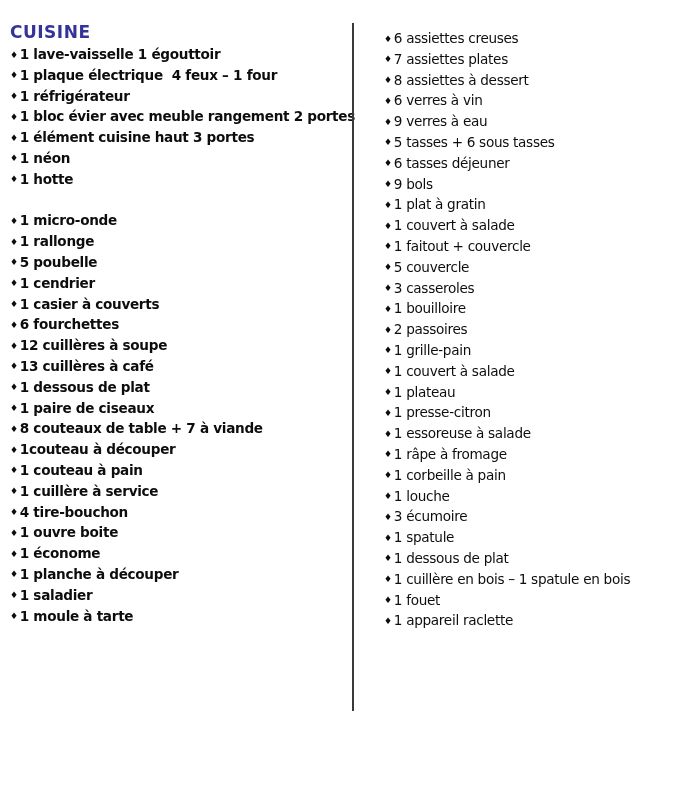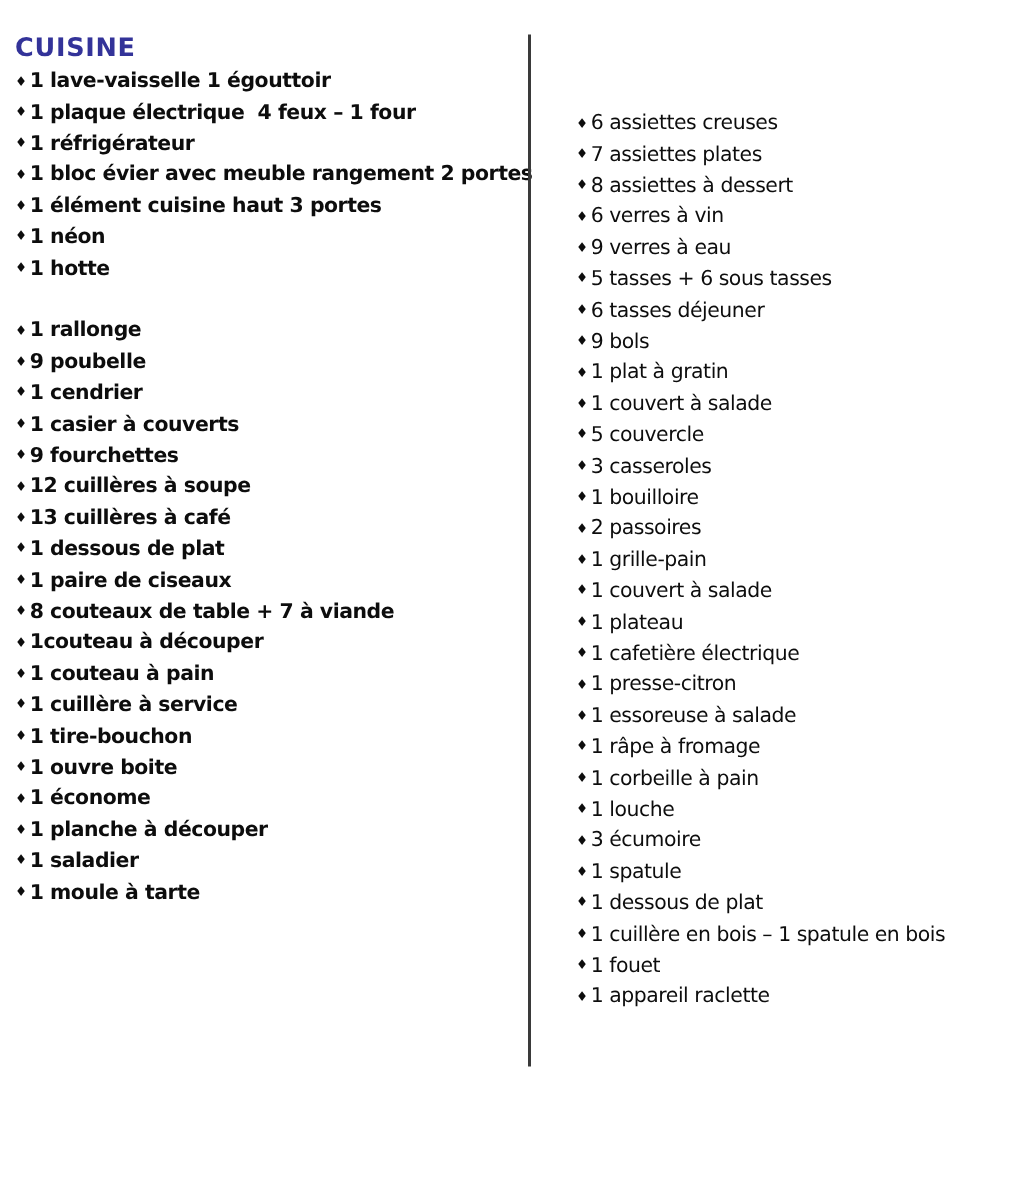--- a/index.html
+++ b/index.html
@@ -29,21 +29,21 @@
     color: var(--title-color);
     line-height: 22px;
   }
   .col {
     position: absolute;
     color: var(--text-color);
     font-size: 13.6px;
     letter-spacing: -0.3px;
   }
   .col-left  { left: 10px;  top: 44px; width: 340px; font-weight: bold; }
-  .col-right { left: 384px; top: 28px; width: 300px; margin-top: 44px; }
+  .col-right { left: 384px; top: 28px; width: 300px; }
   .row {
     height: 20.8px;
     line-height: 20.8px;
     white-space: nowrap;
   }
   .row.spacer { }
   .bullet {
     display: inline-block;
     font-size: 9px;
     vertical-align: 1.5px;
@@ -65,60 +65,61 @@
   <h1 class="title">CUISINE</h1>
   <div class="col col-left" id="col-left">
       <div class="row"><span class="bullet">♦</span><span class="itext">1 lave-vaisselle 1 égouttoir</span></div>
       <div class="row"><span class="bullet">♦</span><span class="itext">1 plaque électrique  4 feux – 1 four</span></div>
       <div class="row"><span class="bullet">♦</span><span class="itext">1 réfrigérateur</span></div>
       <div class="row"><span class="bullet">♦</span><span class="itext">1 bloc évier avec meuble rangement 2 portes</span></div>
       <div class="row"><span class="bullet">♦</span><span class="itext">1 élément cuisine haut 3 portes</span></div>
       <div class="row"><span class="bullet">♦</span><span class="itext">1 néon</span></div>
       <div class="row"><span class="bullet">♦</span><span class="itext">1 hotte</span></div>
       <div class="row spacer"></div>
+      <div class="row"><span class="bullet">♦</span><span class="itext">1 micro-onde</span></div>
       <div class="row"><span class="bullet">♦</span><span class="itext">1 rallonge</span></div>
-      <div class="row"><span class="bullet">♦</span><span class="itext">9 poubelle</span></div>
+      <div class="row"><span class="bullet">♦</span><span class="itext">5 poubelle</span></div>
       <div class="row"><span class="bullet">♦</span><span class="itext">1 cendrier</span></div>
       <div class="row"><span class="bullet">♦</span><span class="itext">1 casier à couverts</span></div>
-      <div class="row"><span class="bullet">♦</span><span class="itext">9 fourchettes</span></div>
+      <div class="row"><span class="bullet">♦</span><span class="itext">6 fourchettes</span></div>
       <div class="row"><span class="bullet">♦</span><span class="itext">12 cuillères à soupe</span></div>
       <div class="row"><span class="bullet">♦</span><span class="itext">13 cuillères à café</span></div>
       <div class="row"><span class="bullet">♦</span><span class="itext">1 dessous de plat</span></div>
       <div class="row"><span class="bullet">♦</span><span class="itext">1 paire de ciseaux</span></div>
       <div class="row"><span class="bullet">♦</span><span class="itext">8 couteaux de table + 7 à viande</span></div>
       <div class="row"><span class="bullet">♦</span><span class="itext">1couteau à découper</span></div>
       <div class="row"><span class="bullet">♦</span><span class="itext">1 couteau à pain</span></div>
       <div class="row"><span class="bullet">♦</span><span class="itext">1 cuillère à service</span></div>
-      <div class="row"><span class="bullet">♦</span><span class="itext">1 tire-bouchon</span></div>
+      <div class="row"><span class="bullet">♦</span><span class="itext">4 tire-bouchon</span></div>
       <div class="row"><span class="bullet">♦</span><span class="itext">1 ouvre boite</span></div>
       <div class="row"><span class="bullet">♦</span><span class="itext">1 économe</span></div>
       <div class="row"><span class="bullet">♦</span><span class="itext">1 planche à découper</span></div>
       <div class="row"><span class="bullet">♦</span><span class="itext">1 saladier</span></div>
       <div class="row"><span class="bullet">♦</span><span class="itext">1 moule à tarte</span></div>
     </div>
   <div class="divider"></div>
   <div class="col col-right" id="col-right">
       <div class="row"><span class="bullet">♦</span><span class="itext">6 assiettes creuses</span></div>
       <div class="row"><span class="bullet">♦</span><span class="itext">7 assiettes plates</span></div>
       <div class="row"><span class="bullet">♦</span><span class="itext">8 assiettes à dessert</span></div>
       <div class="row"><span class="bullet">♦</span><span class="itext">6 verres à vin</span></div>
       <div class="row"><span class="bullet">♦</span><span class="itext">9 verres à eau</span></div>
       <div class="row"><span class="bullet">♦</span><span class="itext">5 tasses + 6 sous tasses</span></div>
       <div class="row"><span class="bullet">♦</span><span class="itext">6 tasses déjeuner</span></div>
       <div class="row"><span class="bullet">♦</span><span class="itext">9 bols</span></div>
       <div class="row"><span class="bullet">♦</span><span class="itext">1 plat à gratin</span></div>
       <div class="row"><span class="bullet">♦</span><span class="itext">1 couvert à salade</span></div>
+      <div class="row"><span class="bullet">♦</span><span class="itext">1 faitout + couvercle</span></div>
       <div class="row"><span class="bullet">♦</span><span class="itext">5 couvercle</span></div>
       <div class="row"><span class="bullet">♦</span><span class="itext">3 casseroles</span></div>
       <div class="row"><span class="bullet">♦</span><span class="itext">1 bouilloire</span></div>
       <div class="row"><span class="bullet">♦</span><span class="itext">2 passoires</span></div>
       <div class="row"><span class="bullet">♦</span><span class="itext">1 grille-pain</span></div>
       <div class="row"><span class="bullet">♦</span><span class="itext">1 couvert à salade</span></div>
       <div class="row"><span class="bullet">♦</span><span class="itext">1 plateau</span></div>
-      <div class="row"><span class="bullet">♦</span><span class="itext">1 cafetière électrique</span></div>
       <div class="row"><span class="bullet">♦</span><span class="itext">1 presse-citron</span></div>
       <div class="row"><span class="bullet">♦</span><span class="itext">1 essoreuse à salade</span></div>
       <div class="row"><span class="bullet">♦</span><span class="itext">1 râpe à fromage</span></div>
       <div class="row"><span class="bullet">♦</span><span class="itext">1 corbeille à pain</span></div>
       <div class="row"><span class="bullet">♦</span><span class="itext">1 louche</span></div>
       <div class="row"><span class="bullet">♦</span><span class="itext">3 écumoire</span></div>
       <div class="row"><span class="bullet">♦</span><span class="itext">1 spatule</span></div>
       <div class="row"><span class="bullet">♦</span><span class="itext">1 dessous de plat</span></div>
       <div class="row"><span class="bullet">♦</span><span class="itext">1 cuillère en bois – 1 spatule en bois</span></div>
       <div class="row"><span class="bullet">♦</span><span class="itext">1 fouet</span></div>

